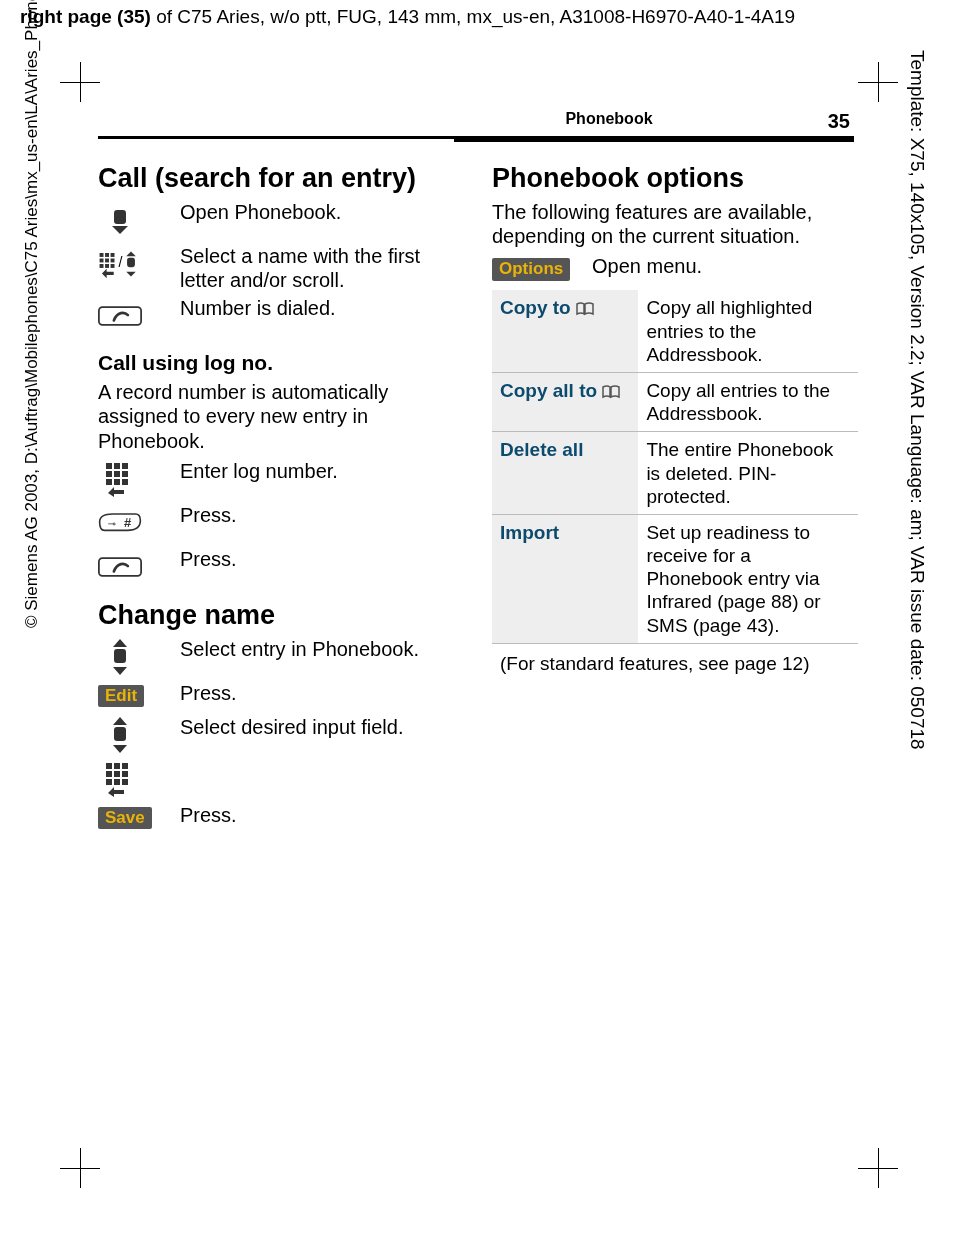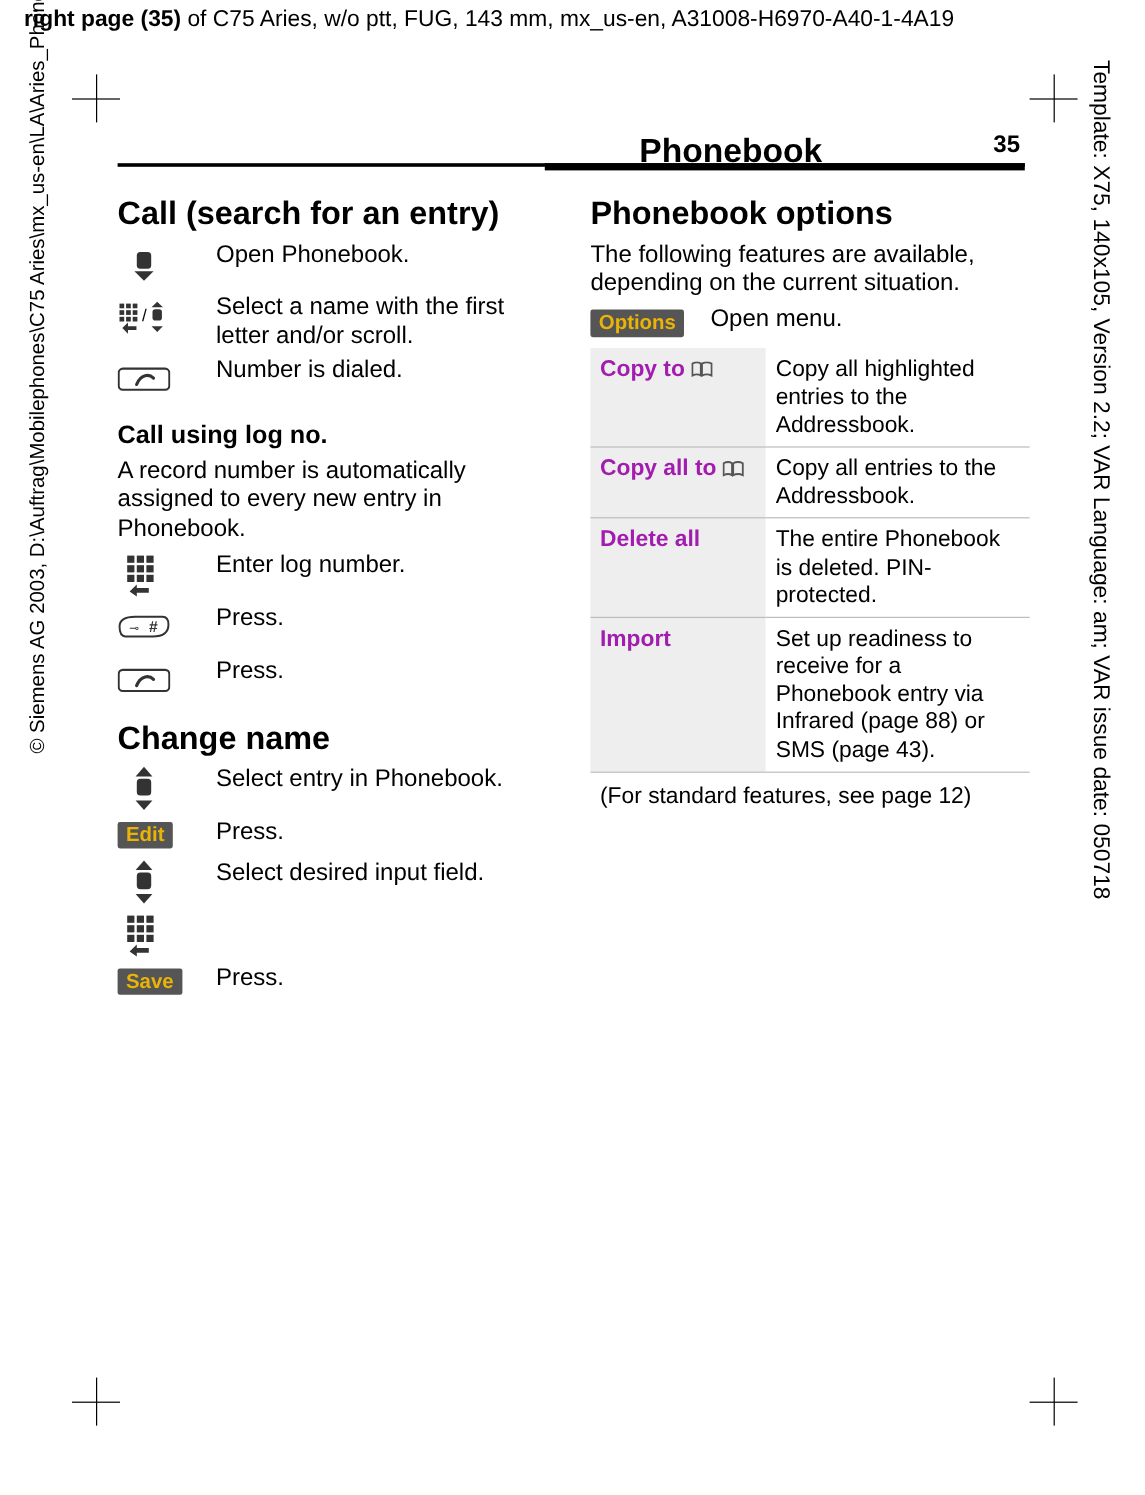--- a/index.html
+++ b/index.html
@@ -73,21 +73,21 @@
 
   
   .page-head {
     position: absolute;
     top: 110px;
     left: 454px;
     width: 400px;
   }
   .page-head .title {
     font-weight: bold;
-    font-size: 28px;
+    font-size: 16px;
     display: inline-block;
     width: 310px;
     text-align: center;
   }
   .page-head .num {
     font-weight: bold;
     font-size: 20px;
     float: right;
     padding-right: 4px;
   }
@@ -173,21 +173,21 @@
   }
   table.opts td {
     border-bottom: 1px solid #bbb;
     padding: 6px 8px;
     vertical-align: top;
   }
   table.opts td.k {
     width: 40%;
     background: #eee;
     font-weight: bold;
-    color: #a21caf;
+    color: #0c4a6e;
   }
   table.opts .footer td {
     border-bottom: none;
     padding-top: 8px;
     font-size: 19px;
   }
 
   
   svg.ico { width: 44px; height: 40px; }
 </style>

